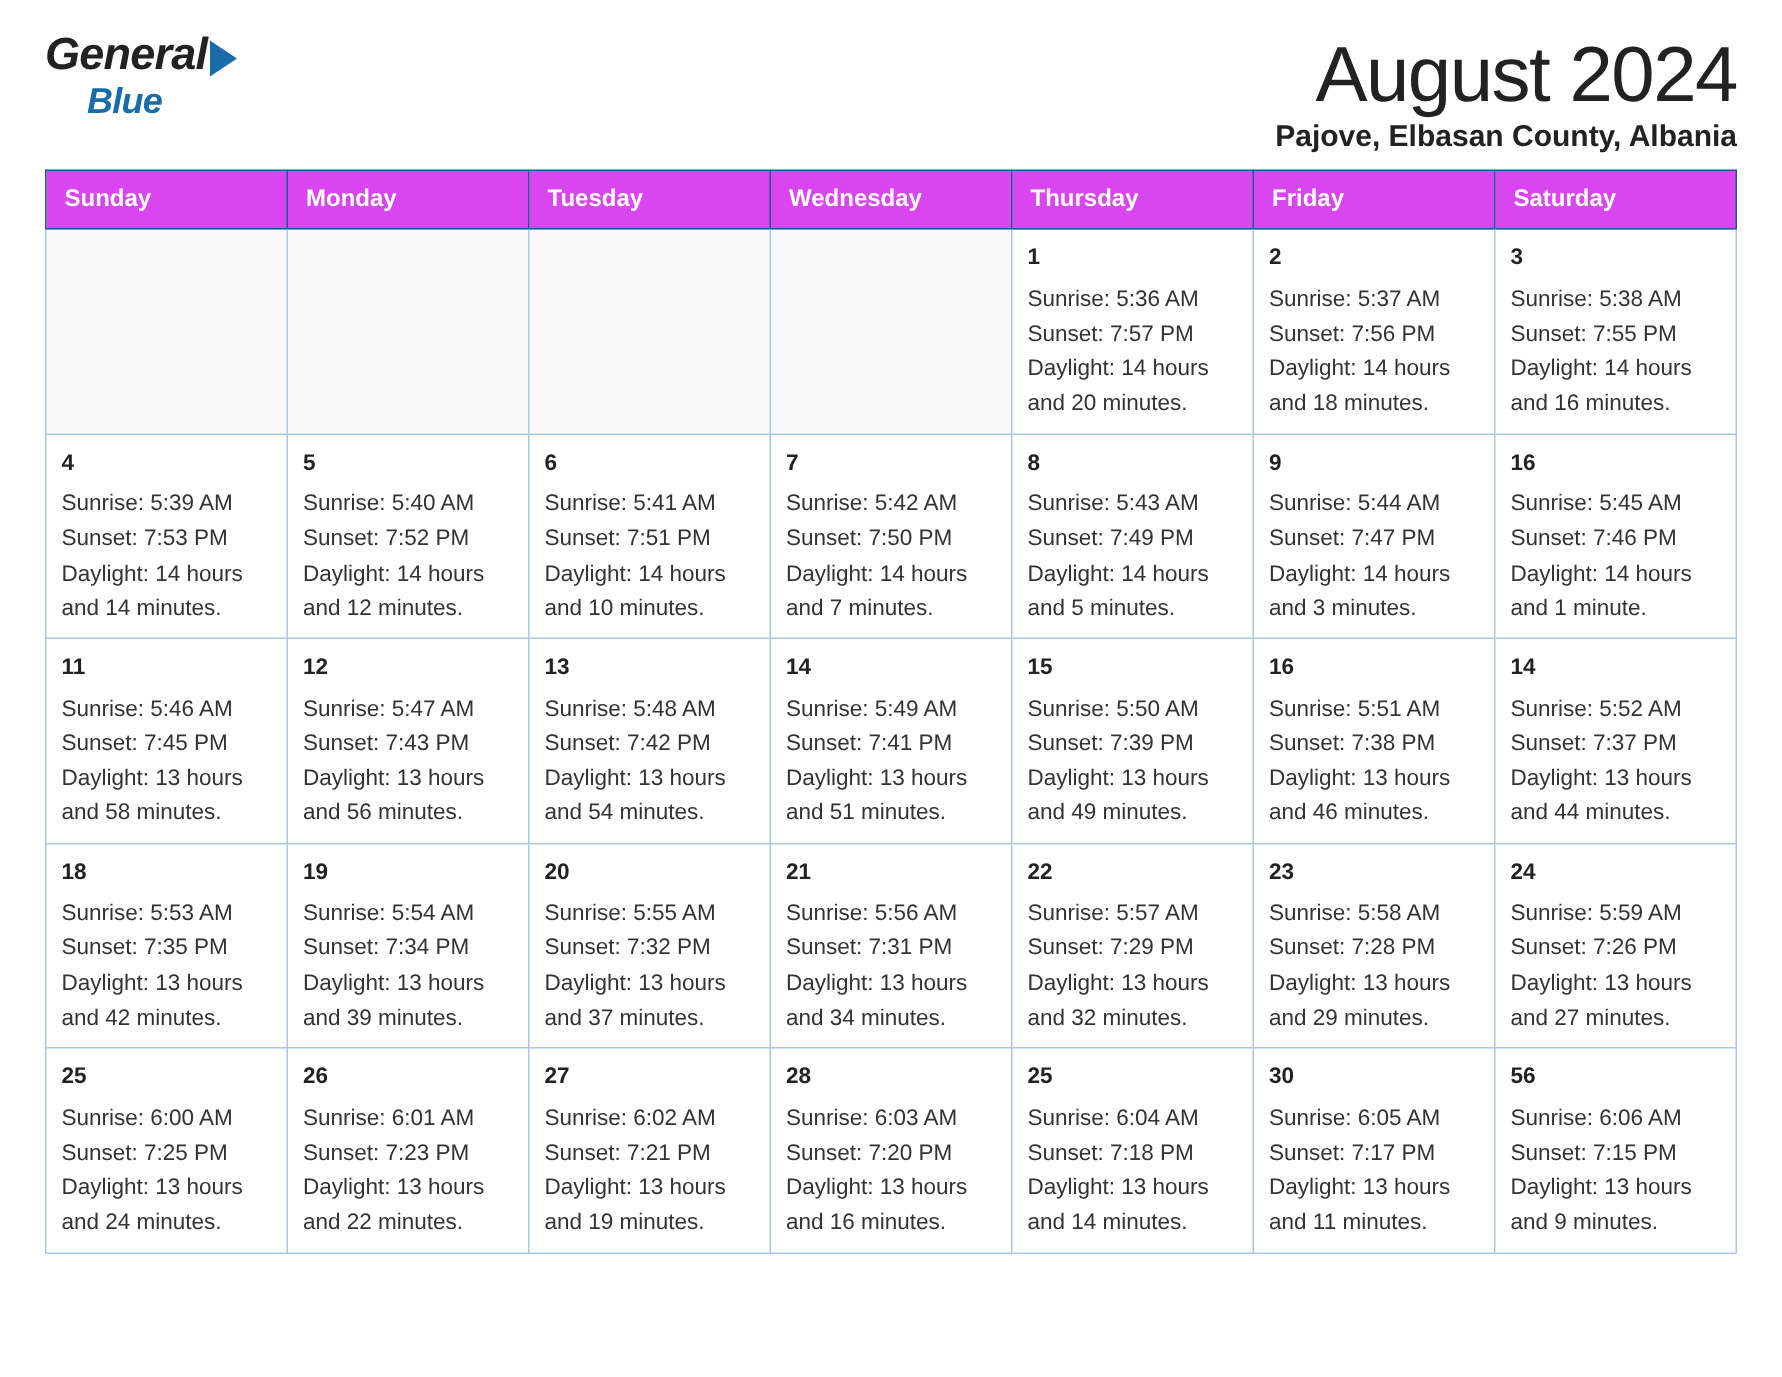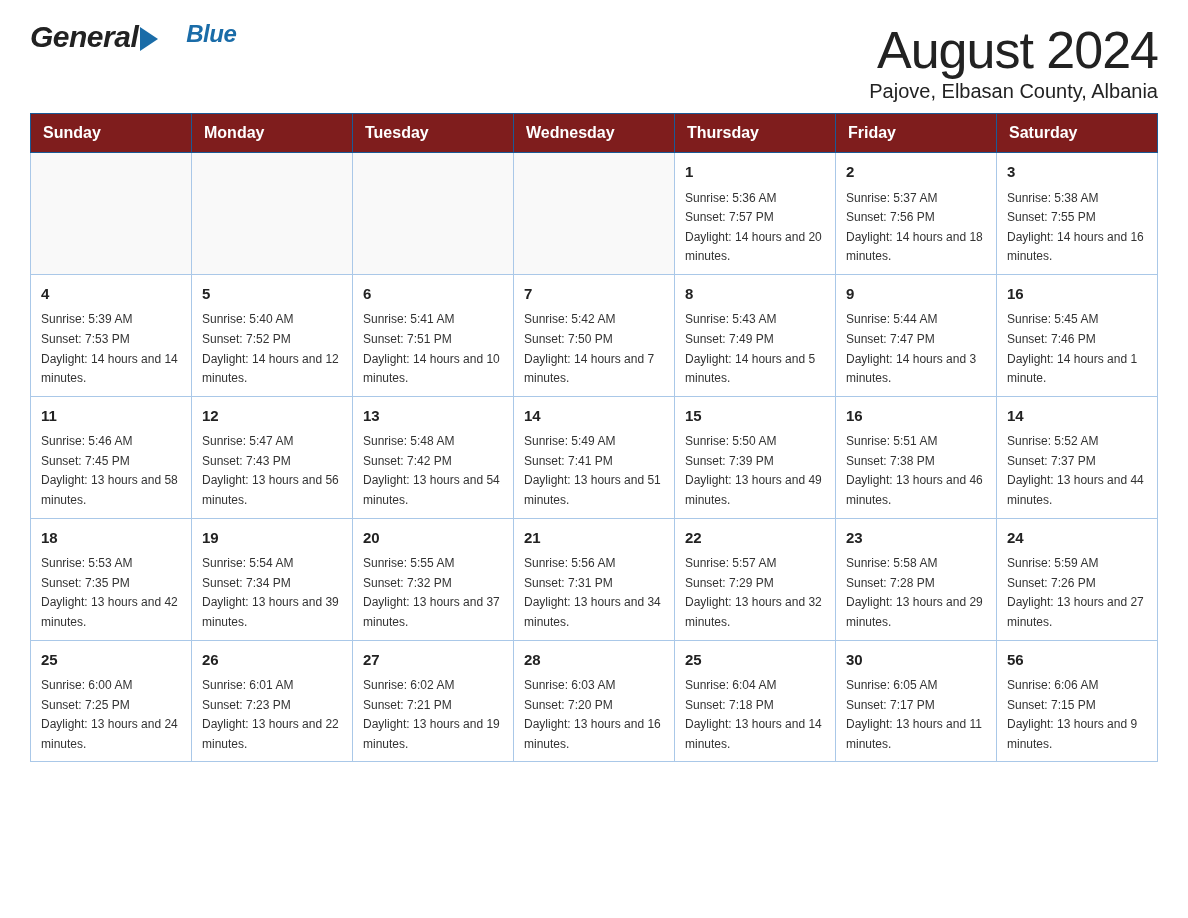--- a/index.html
+++ b/index.html
@@ -22,28 +22,29 @@
     }
     .main-title {
       font-size: 52px;
       font-weight: normal;
       color: #222;
       letter-spacing: -1px;
     }
     .subtitle {
       font-size: 20px;
       color: #222;
+      font-weight: bold;
     }
     .calendar {
       width: 100%;
       border-collapse: collapse;
       border: 1px solid #2274b5;
     }
     .calendar th {
-      background-color: #7f1d1d;
+      background-color: #d946ef;
       color: #fff;
       font-size: 16px;
       font-weight: bold;
       padding: 10px 12px;
       text-align: left;
       border: 1px solid #1a5a96;
     }
     .calendar td {
       vertical-align: top;
       padding: 8px 10px;
@@ -55,30 +56,30 @@
       min-height: 100px;
     }
     .calendar td .day-num {
       font-size: 15px;
       font-weight: bold;
       color: #222;
       display: block;
       margin-bottom: 4px;
     }
     .calendar td .day-info {
-      font-size: 12px;
+      font-size: 15px;
       color: #333;
       line-height: 1.55;
     }
     .calendar tr td.empty {
       background: #f9f9f9;
     }
     .logo-wrap {
       display: flex;
-      flex-direction: row;
+      flex-direction: column;
     }
     .logo-row {
       display: flex;
       align-items: center;
     }
     .logo-general {
       font-size: 30px;
       font-weight: bold;
       color: #222;
       font-style: italic;

